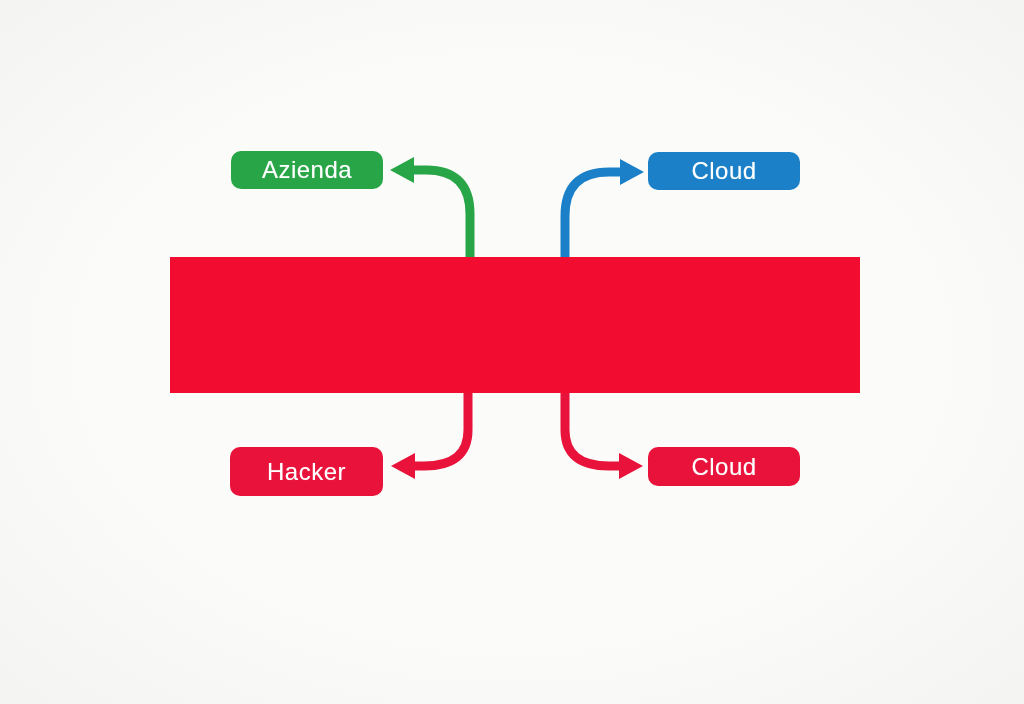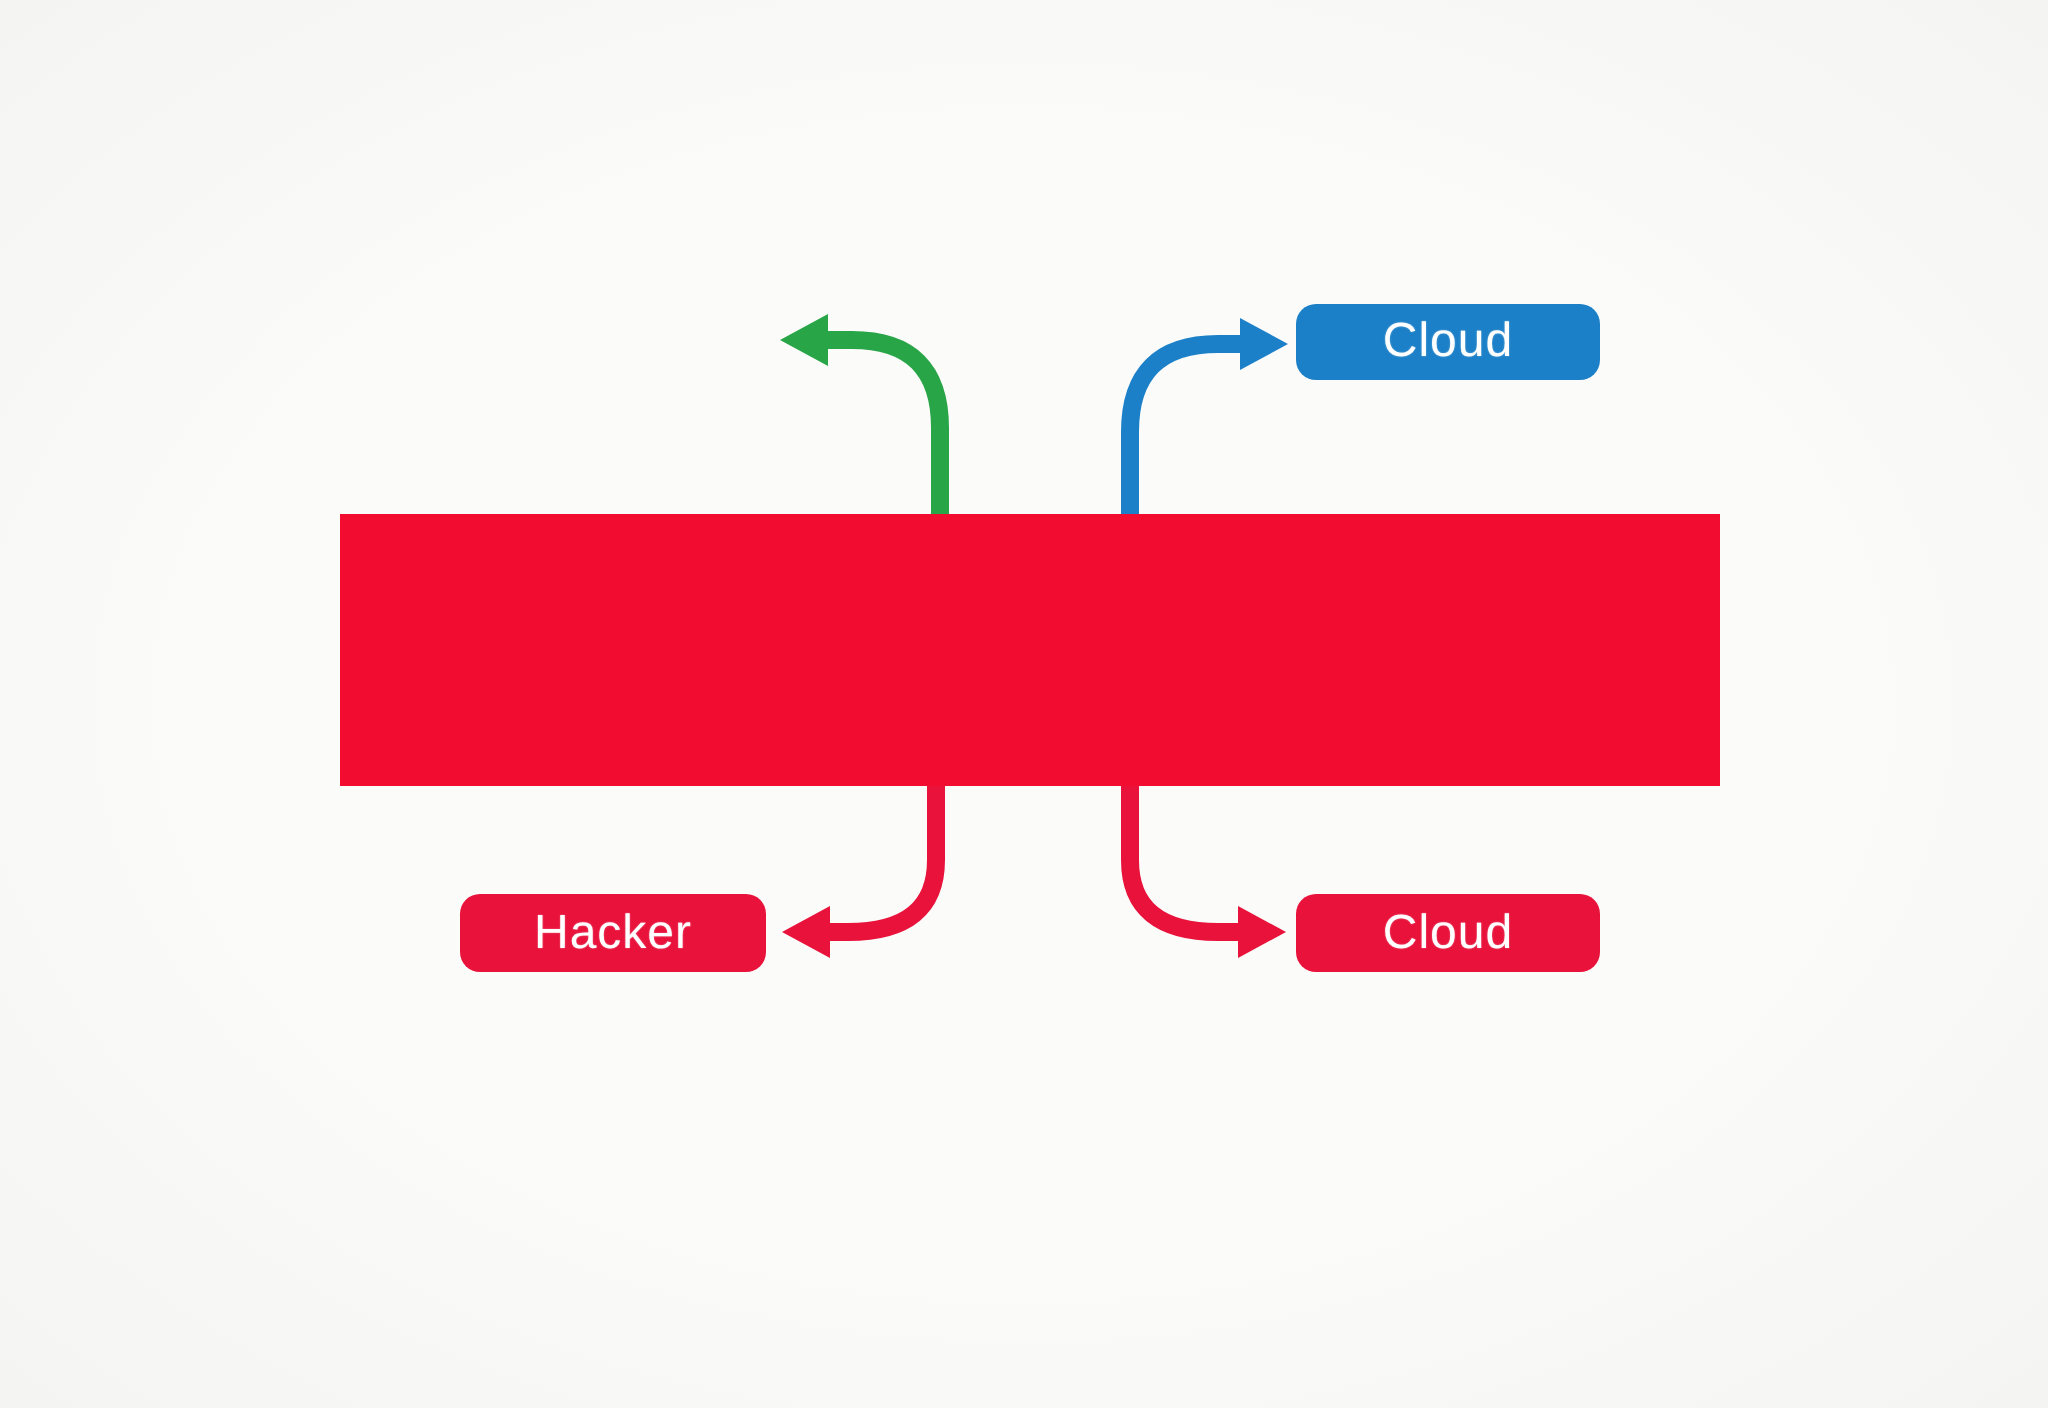--- a/index.html
+++ b/index.html
@@ -41,21 +41,21 @@
     align-items: center;
     justify-content: center;
     border-radius: 10px;
     color: #ffffff;
     font-size: 24px;
     letter-spacing: 0.5px;
     text-shadow: 0 0 1px rgba(255,255,255,0.4);
   }
   .node-azienda      { left: 231px; top: 151px; width: 152px; height: 38px; }
   .node-cloud-top    { left: 648px; top: 152px; width: 152px; height: 38px; }
-  .node-hacker       { left: 230px; top: 447px; width: 153px; height: 39px; }
+  .node-hacker       { left: 230px; top: 447px; width: 153px; height: 49px; }
   .node-cloud-bottom { left: 648px; top: 447px; width: 152px; height: 39px; }
 </style>
 </head>
 <body>
 
 <div class="stage">
 
   <svg class="arrow-layer" viewBox="0 0 1024 704" xmlns="http://www.w3.org/2000/svg">
 
     <g>
@@ -74,20 +74,23 @@
     </g>
 
     <g>
       <path class="arrow-line" d="M565,388 L565,430 Q565,466 609,466 L619,466" stroke="#E8123B"></path>
       <polygon points="643,466 619,453 619,479" fill="#E8123B"></polygon>
     </g>
   </svg>
 
   <div class="bar" style="background-color: rgb(242, 13, 48);"></div>
 
+  <div class="node node-azienda" style="background-color: rgb(40, 165, 70);">
+    <span>Azienda</span>
+  </div>
 
   <div class="node node-cloud-top" style="background-color: rgb(28, 128, 200);">
     <span>Cloud</span>
   </div>
 
   <div class="node node-hacker" style="background-color: rgb(232, 18, 59);">
     <span>Hacker</span>
   </div>
 
   <div class="node node-cloud-bottom" style="background-color: rgb(232, 18, 59);">

